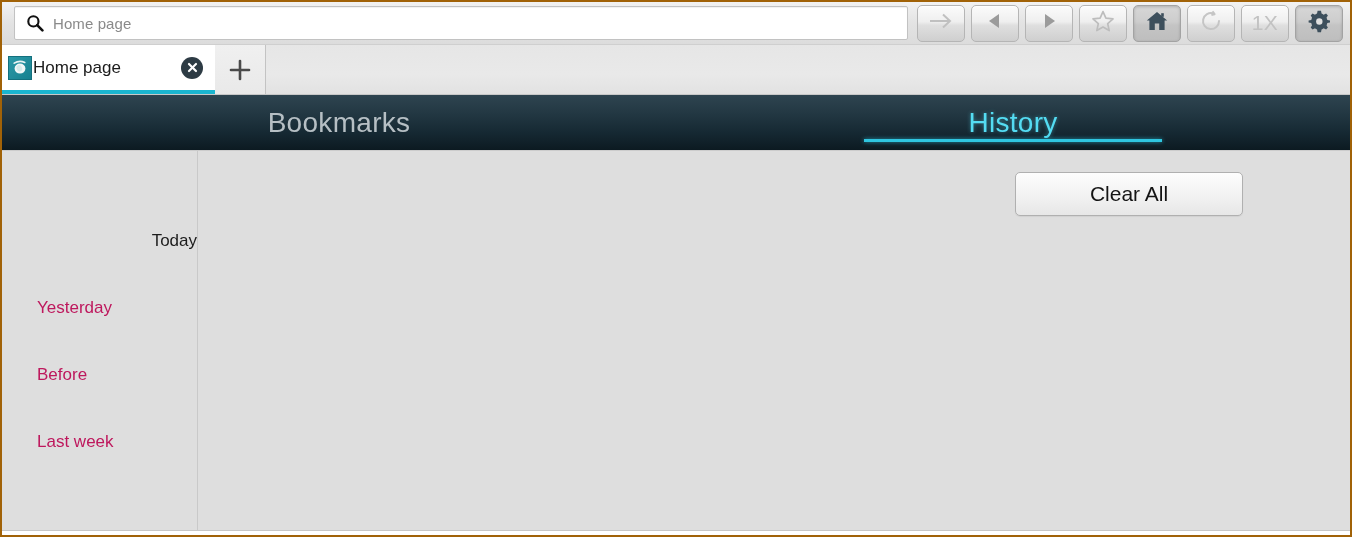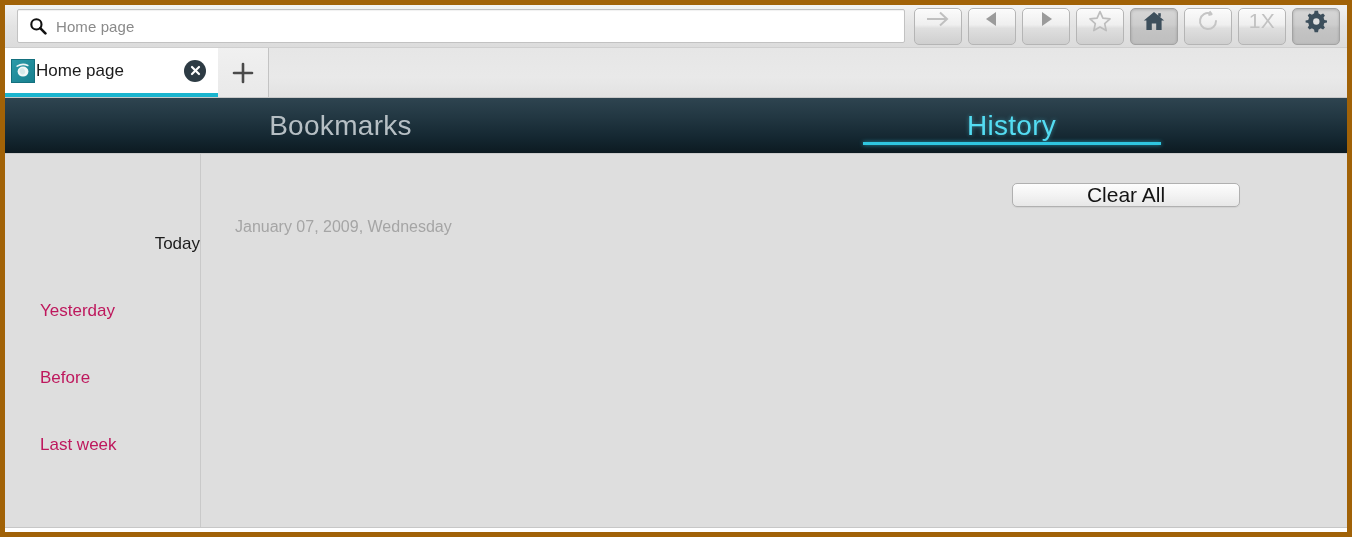--- a/index.html
+++ b/index.html
@@ -13,21 +13,21 @@
     overflow: hidden;
     font-family: "Liberation Sans", sans-serif;
     -webkit-font-smoothing: antialiased;
   }
 
   .browser {
     width: 1352px;
     height: 537px;
     position: relative;
     box-sizing: border-box;
-    border: 5px solid #a16207;
+    border: 2px solid #a16207;
     background: #e0e0e0;
     display: flex;
     flex-direction: column;
   }
 
   
   .toolbar {
     height: 43px;
     flex: 0 0 43px;
     background: linear-gradient(to bottom, #f2f2f2 0%, #e3e3e3 50%, #dcdcdc 100%);
@@ -70,21 +70,21 @@
 
   .tbtn {
     flex: 0 0 auto;
     width: 48px;
     height: 37px;
     margin: 0 3px;
     border-radius: 5px;
     border: 1px solid #b5b5b5;
     background: linear-gradient(to bottom, #fbfbfb 0%, #efefef 45%, #dfdfdf 55%, #cfcfcf 100%);
     display: flex;
-    align-items: flex-start;
+    align-items: center;
     justify-content: center;
     box-sizing: border-box;
     box-shadow: 0 1px 0 rgba(255,255,255,0.8) inset;
   }
   .tbtn.pressed {
     background: linear-gradient(to bottom, #d7d7d7 0%, #cdcdcd 45%, #c4c4c4 55%, #bebebe 100%);
     border-color: #a3a3a3;
     box-shadow: inset 0 1px 3px rgba(0,0,0,0.18);
   }
   .tbtn.disabled { opacity: 1; }
@@ -234,32 +234,31 @@
     top: 64px;
     font-size: 16px;
     color: #a5a5a5;
     white-space: nowrap;
   }
   .clear-all {
     position: absolute;
     right: 107px;
     top: 21px;
     width: 228px;
-    height: 24px;
+    height: 44px;
     border-radius: 5px;
     border: 1px solid #b0b0b0;
     background: linear-gradient(to bottom, #fdfdfd 0%, #f3f3f3 50%, #e7e7e7 100%);
     display: flex;
     align-items: center;
     justify-content: center;
     box-sizing: border-box;
     font-size: 21px;
     color: #141414;
     box-shadow: 0 1px 1px rgba(0,0,0,0.06);
-    margin-top: 8px;
   }
 
   .bottom-edge {
     position: absolute;
     left: 0; right: 0; bottom: 0;
     height: 4px;
     background: #ffffff;
     border-top: 1px solid #c7c7c7;
   }
 </style>
@@ -394,19 +393,18 @@
       </div>
       <div class="side-item">
         <span>Last week</span>
       </div>
     </div>
 
     <div class="main">
       <div class="clear-all">
         <span>Clear All</span>
       </div>
-      <div class="date-header">January 07, 2009, Wednesday</div>
     </div>
 
     <div class="bottom-edge"></div>
   </div>
 
 </div>
 
 </body></html>

